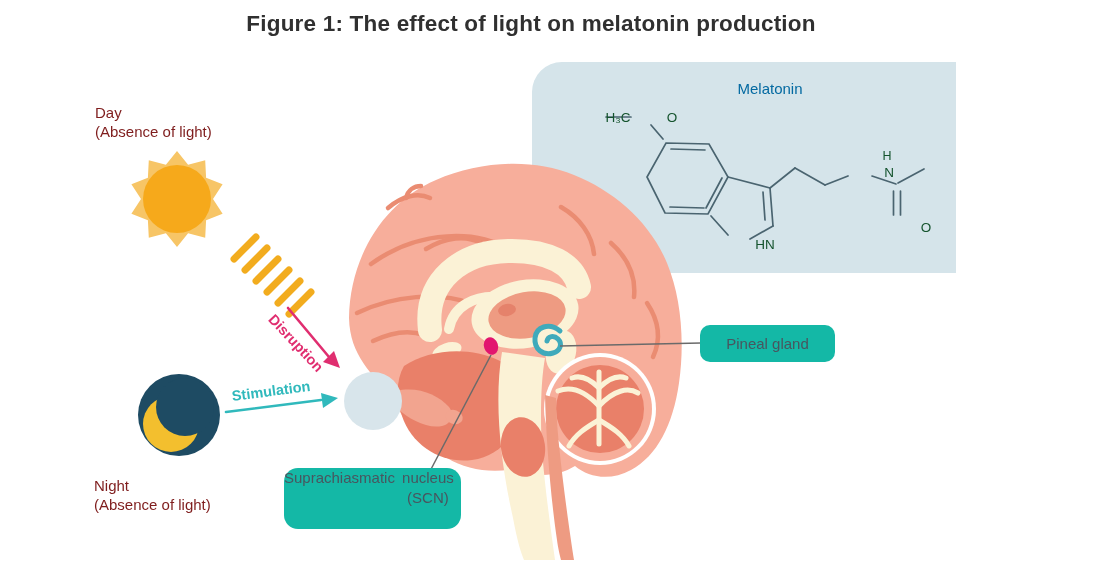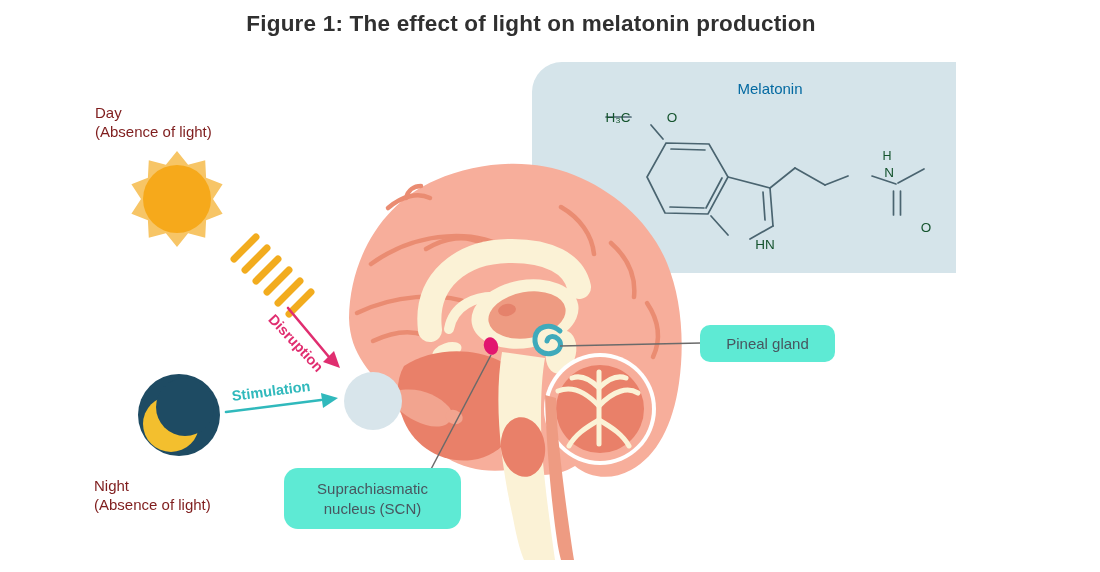--- a/index.html
+++ b/index.html
@@ -13,25 +13,25 @@
     font-size:22.5px;font-weight:600;color:#303030;letter-spacing:.2px;
   }
   .two-line{font-size:15px;line-height:19px;color:#7f1d1d;}
   .day-label{left:95px;top:103px;width:165px;}
   .night-label{left:94px;top:476px;width:165px;}
   .rot-label{transform:translate(-50%,-50%);font-size:14.5px;font-weight:600;white-space:nowrap;}
   .disruption-label{left:296px;top:343px;color:#E02E70;transform:translate(-50%,-50%) rotate(47deg);}
   .stimulation-label{left:271px;top:391px;color:#30B9BC;transform:translate(-50%,-50%) rotate(-7.5deg);}
   .melatonin-box{left:532px;top:62px;width:455px;height:211px;border-radius:30px;background:#D5E4EA;}
   .mol-title{left:560px;top:80px;width:420px;text-align:center;font-size:15px;color:#0369a1;}
-  .pill{background:#5eead4;color:#48565F;text-align:center;}
+  .pill{background:#14b8a6;color:#48565F;text-align:center;}
   .pineal-pill{left:700px;top:325px;width:135px;height:37px;border-radius:10px;
     font-size:15px;line-height:37px;}
   .scn-pill{left:284px;top:468px;width:177px;height:61px;border-radius:14px;
-    font-size:15px;line-height:20px;display:flex;flex-direction:column;justify-content:center;}
+    font-size:15px;line-height:20px;display:flex;flex-direction:row;justify-content:center;}
   .atom{transform:translate(-50%,-50%);font-size:13.5px;color:#14532d;white-space:nowrap;margin-left:29px;}
   .atom-sm{font-size:12.5px;}
   svg.art{left:0;top:0;}
 </style>
 </head>
 <body>
 
 <div class="canvas">
 
   <div class="abs title">Figure 1: The effect of light on melatonin production</div>

